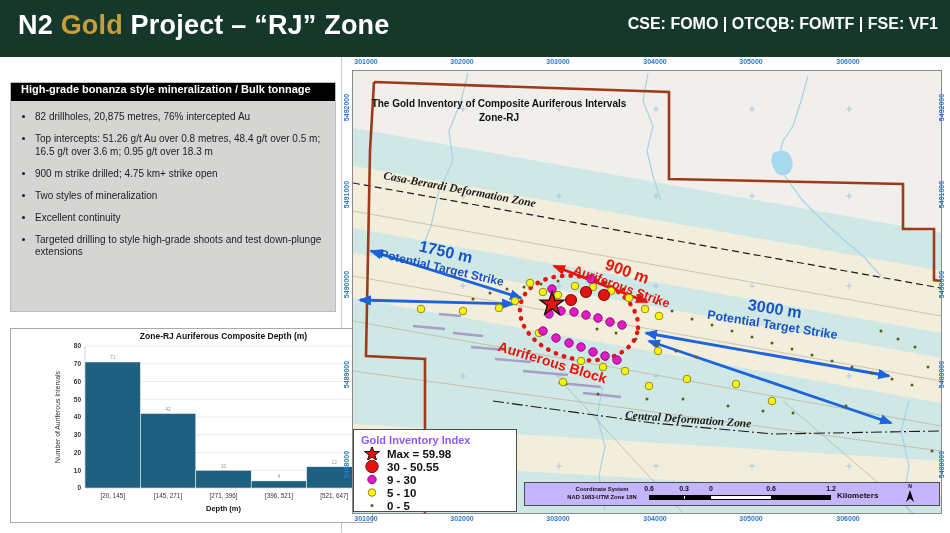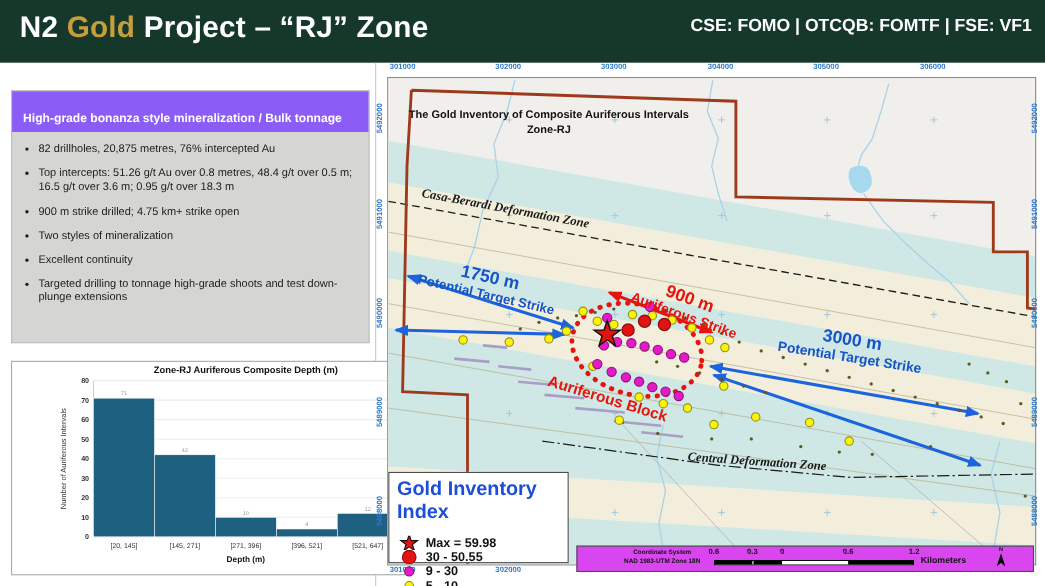--- a/index.html
+++ b/index.html
@@ -6,37 +6,37 @@
   #stage{position:relative;width:950px;height:533px;background:#ffffff;overflow:hidden;
          font-family:"Liberation Sans",sans-serif;text-decoration:underline;}
   
   .header{position:absolute;left:0;top:0;width:950px;height:57px;background:#16382b;}
   .header h1{margin:0;position:absolute;left:18px;top:10px;font-size:27px;font-weight:bold;color:#ffffff;letter-spacing:0.2px;}
   .header h1 .gold{color:#c79e3c;}
   .tickers{position:absolute;right:12px;top:15px;font-size:16px;font-weight:bold;color:#ffffff;}
   .vdivider{position:absolute;left:341px;top:57px;width:1px;height:476px;background:#c9c9c9;}
   
   .info{position:absolute;left:10px;top:82px;width:324px;height:228px;background:#d5d5d3;border:1px solid #bdbdbd;}
-  .info-head{background:#8b5cf6;color:#ffffff;font-size:11px;font-weight:bold;padding:19px 10px 6px 10px;}
+  .info-head{background:#000000;color:#ffffff;font-size:11px;font-weight:bold;padding:0 10px 6px 10px;}
   .info ul{margin:10px 6px 0 8px;padding:0 0 0 16px;}
   .info li{font-size:10px;color:#1c1c1c;margin-bottom:9.5px;line-height:1.25;}
   
   .chartbox{position:absolute;left:10px;top:328px;width:321px;height:193px;background:#ffffff;border:1px solid #a9a9a9;padding-left:40px;}
   
   .map{position:absolute;left:352px;top:70px;width:588px;height:442px;border:1px solid #8a8a8a;background:#f0efeb;}
   .coord{position:absolute;width:40px;text-align:center;font-size:7px;font-weight:bold;color:#2e78c6;}
   .coord.v{transform:rotate(-90deg);}
   
   .legend{position:absolute;left:353px;top:429px;width:164px;height:83px;background:#ffffff;border:1px solid #4d4d4d;box-sizing:border-box;padding:4px 6px 2px 7px;}
-  .legend-title{font-size:18px;font-weight:bold;color:#1d4ed8;margin-bottom:11px;}
+  .legend-title{font-size:11px;font-weight:bold;color:#8b5cf6;margin-bottom:1px;}
   .legend-row{display:flex;align-items:center;height:13px;}
   .legend-sym{width:22px;display:flex;justify-content:center;align-items:center;}
   .legend-label{font-size:11.5px;font-weight:bold;color:#111;margin-left:4px;}
   
-  .scalebox{position:absolute;left:524px;top:496px;width:416px;height:24px;background:#d946ef;border:1px solid #4d4d4d;box-sizing:border-box;}
+  .scalebox{position:absolute;left:524px;top:482px;width:416px;height:24px;background:#c4b5fd;border:1px solid #4d4d4d;box-sizing:border-box;}
   .coordsys{position:absolute;left:18px;top:3px;width:118px;text-align:center;font-size:5.8px;font-weight:bold;color:#111;line-height:1.3;}
   .scalenum{position:absolute;top:2px;width:24px;margin-left:-12px;text-align:center;font-size:7px;font-weight:bold;color:#111;}
   .sbar{position:absolute;left:124px;top:12px;width:182px;height:5px;border:1px solid #000;box-sizing:border-box;background:#fff;}
   .sbar .seg{position:absolute;top:0;height:100%;}
   .kms{position:absolute;left:312px;top:8px;font-size:8px;font-weight:bold;color:#111;}
   .north{position:absolute;left:378px;top:1px;width:14px;text-align:center;}
   .north .n{font-size:5px;font-weight:bold;color:#111;line-height:5px;}
 </style>
 </head>
 <body>
@@ -51,21 +51,21 @@
   <div class="vdivider"></div>
 
   <div class="info">
     <div class="info-head">High-grade bonanza style mineralization / Bulk tonnage</div>
     <ul id="bullet-list">
         <li>82 drillholes, 20,875 metres, 76% intercepted Au</li>
         <li>Top intercepts: 51.26 g/t Au over 0.8 metres, 48.4 g/t over 0.5 m;  16.5 g/t over 3.6 m; 0.95 g/t over 18.3 m</li>
         <li>900 m strike drilled; 4.75 km+ strike open</li>
         <li>Two styles of mineralization</li>
         <li>Excellent continuity</li>
-        <li>Targeted drilling to tonnage high-grade shoots and test down-plunge extensions</li>
+        <li>Targeted drilling to style high-grade shoots and test down-plunge extensions</li>
       </ul>
   </div>
 
   <div class="chartbox">
     <svg id="histogram" width="319" height="191">
         <text x="30" y="161.3" font-size="6.5" fill="#333" text-anchor="end" font-weight="bold">0</text>
         <line x1="34" y1="141.25" x2="311" y2="141.25" stroke="#ececec" stroke-width="1"></line>
         <text x="30" y="143.55" font-size="6.5" fill="#333" text-anchor="end" font-weight="bold">10</text>
         <line x1="34" y1="123.5" x2="311" y2="123.5" stroke="#ececec" stroke-width="1"></line>
         <text x="30" y="125.8" font-size="6.5" fill="#333" text-anchor="end" font-weight="bold">20</text>

